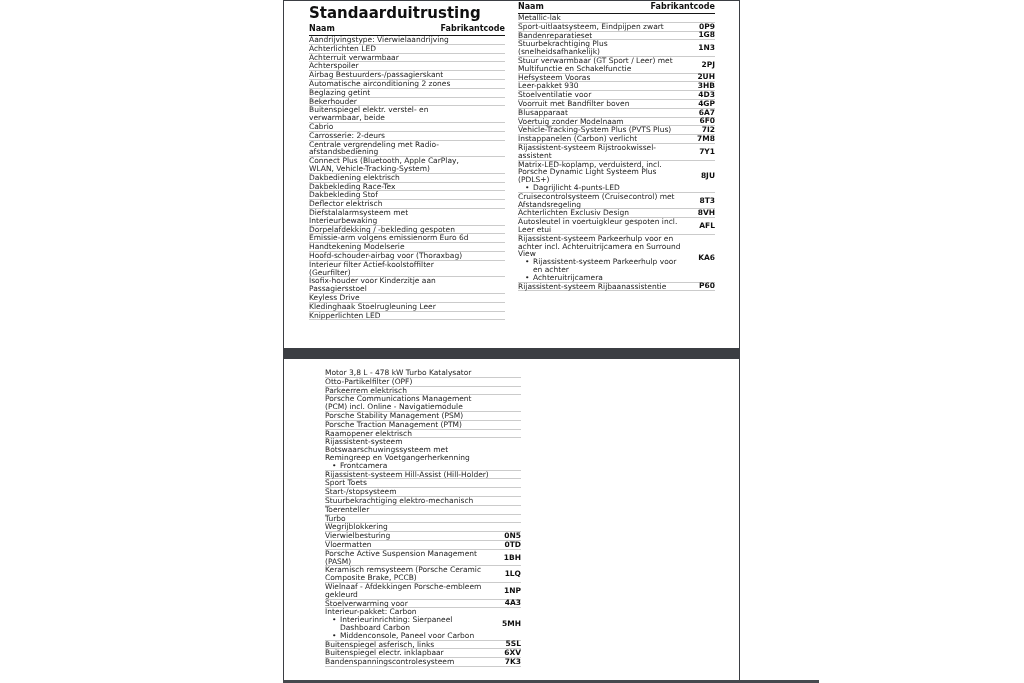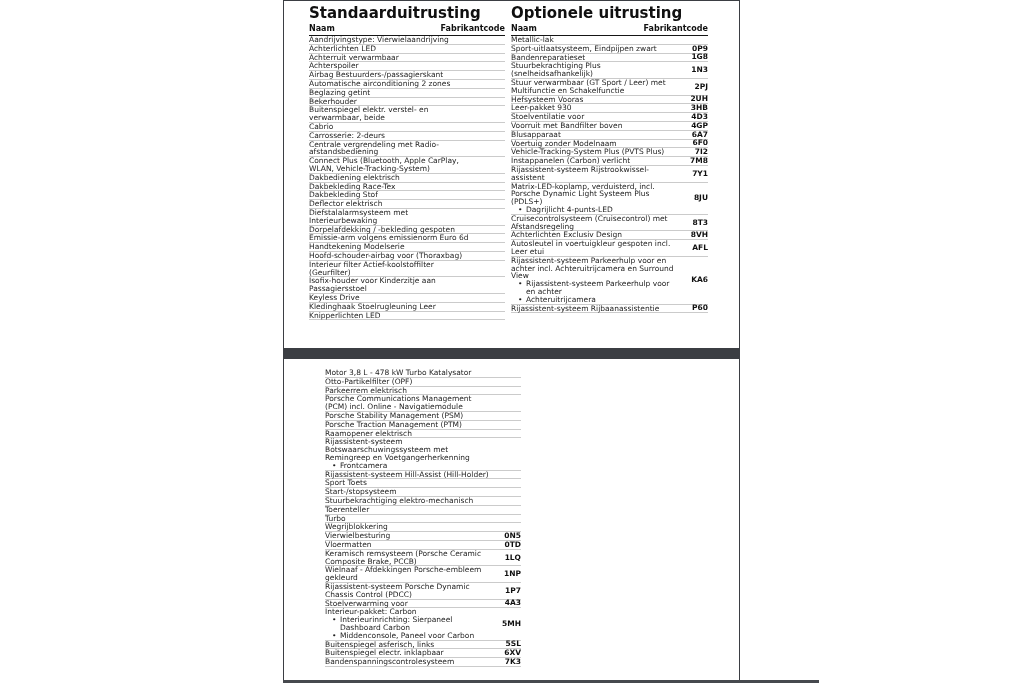--- a/index.html
+++ b/index.html
@@ -13,21 +13,21 @@
     box-sizing:border-box;overflow:hidden;
   }
   .page1{top:0;height:348px;border-top:1.5px solid #3b3e43;padding:2px 26px 0 25px;}
   .page2{top:359px;height:324px;padding:10px 26px 0 41px;}
   .band{
     position:absolute;left:283px;top:348px;width:457px;height:11px;background:#3b3e43;
   }
   .bottom-strip{
     position:absolute;left:283px;top:680px;width:536px;height:3px;background:#46494e;
   }
-  .cols{display:flex;gap:6px;}
+  .cols{display:flex;gap:13px;}
   .col-l{width:196px;flex:none;}
   .col-r{width:197px;flex:none;}
   h1.sec{
     font-size:15px;line-height:15px;font-weight:bold;color:#101010;
     margin:3px 0 4px 0;letter-spacing:0;
   }
   .thead{
     display:flex;justify-content:space-between;align-items:center;
     font-size:8px;line-height:8px;font-weight:bold;color:#101010;
     padding-bottom:2px;border-bottom:1.5px solid #151515;
@@ -169,21 +169,20 @@
               <div class="nm">Kledinghaak Stoelrugleuning Leer</div>
               <div class="cd"></div>
             </div>
             <div class="row">
               <div class="nm">Knipperlichten LED</div>
               <div class="cd"></div>
             </div>
           </div>
       </div>
       <div class="col-r">
-        <h1 class="sec">Optionele uitrusting</h1>
         <div class="thead">
           <span>Naam</span>
           <span>Fabrikantcode</span>
         </div>
         <div class="rows">
             <div class="row">
               <div class="nm">Metallic-lak</div>
               <div class="cd"></div>
             </div>
             <div class="row">
@@ -352,33 +351,33 @@
             </div>
             <div class="row">
               <div class="nm">Vierwielbesturing</div>
               <div class="cd">0N5</div>
             </div>
             <div class="row">
               <div class="nm">Vloermatten</div>
               <div class="cd">0TD</div>
             </div>
             <div class="row">
+              <div class="nm">Porsche Active Suspension Management
+(PASM)</div>
+              <div class="cd">1BH</div>
+            </div>
+            <div class="row">
               <div class="nm">Keramisch remsysteem (Porsche Ceramic
 Composite Brake, PCCB)</div>
               <div class="cd">1LQ</div>
             </div>
             <div class="row">
               <div class="nm">Wielnaaf - Afdekkingen Porsche-embleem
 gekleurd</div>
               <div class="cd">1NP</div>
-            </div>
-            <div class="row">
-              <div class="nm">Rijassistent-systeem Porsche Dynamic
-Chassis Control (PDCC)</div>
-              <div class="cd">1P7</div>
             </div>
             <div class="row">
               <div class="nm">Stoelverwarming voor</div>
               <div class="cd">4A3</div>
             </div>
             <div class="row">
               <div class="nm">Interieur-pakket: Carbon</div>
               <div class="bullet">Interieurinrichting: Sierpaneel
 Dashboard Carbon</div>
               <div class="bullet">Middenconsole, Paneel voor Carbon</div>

